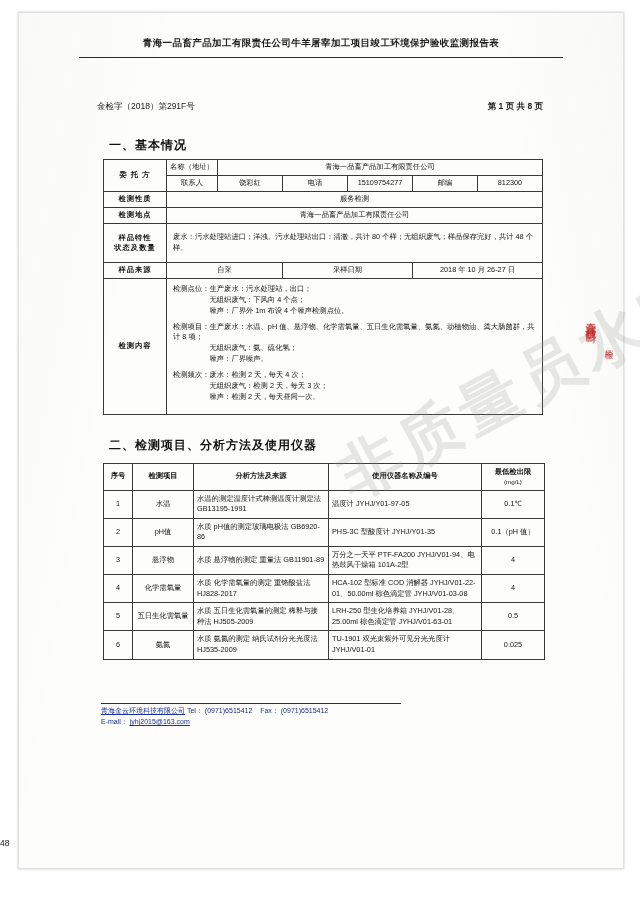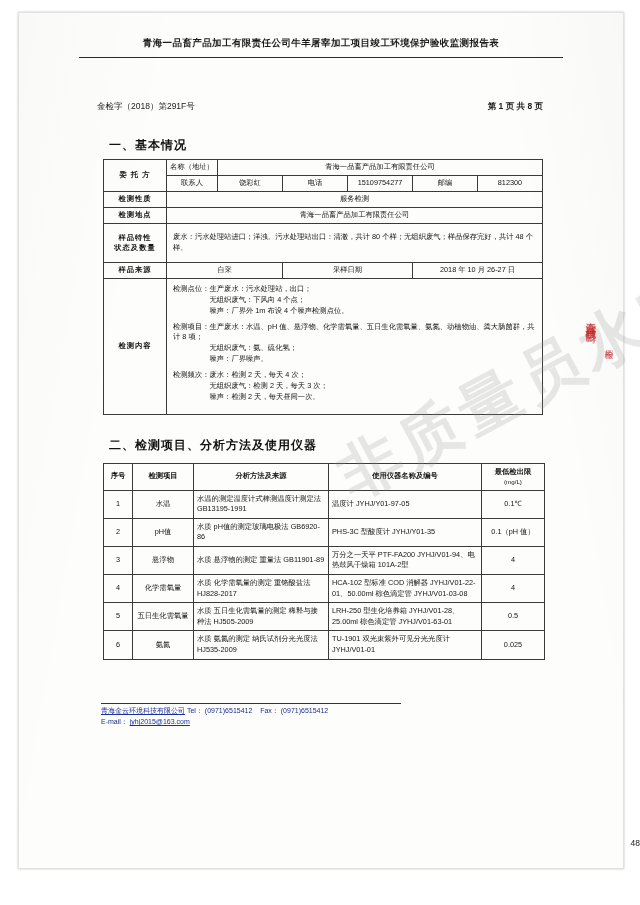--- a/index.html
+++ b/index.html
@@ -143,21 +143,21 @@
     position: absolute;
     left: 82px;
     width: 300px;
     top: 690px;
     border-bottom: 0.6px solid #1c2e8a;
   }
   .pagenum {
     position: absolute;
     left: 0; right: 0;
     top: 838px;
-    text-align: right;
+    text-align: left;
     font-size: 8.5px;
     color: #222;
   }
   
   .watermark {
     position: absolute;
     left: 300px;
     top: 330px;
     font-size: 62px;
     color: rgba(150,150,150,0.22);

